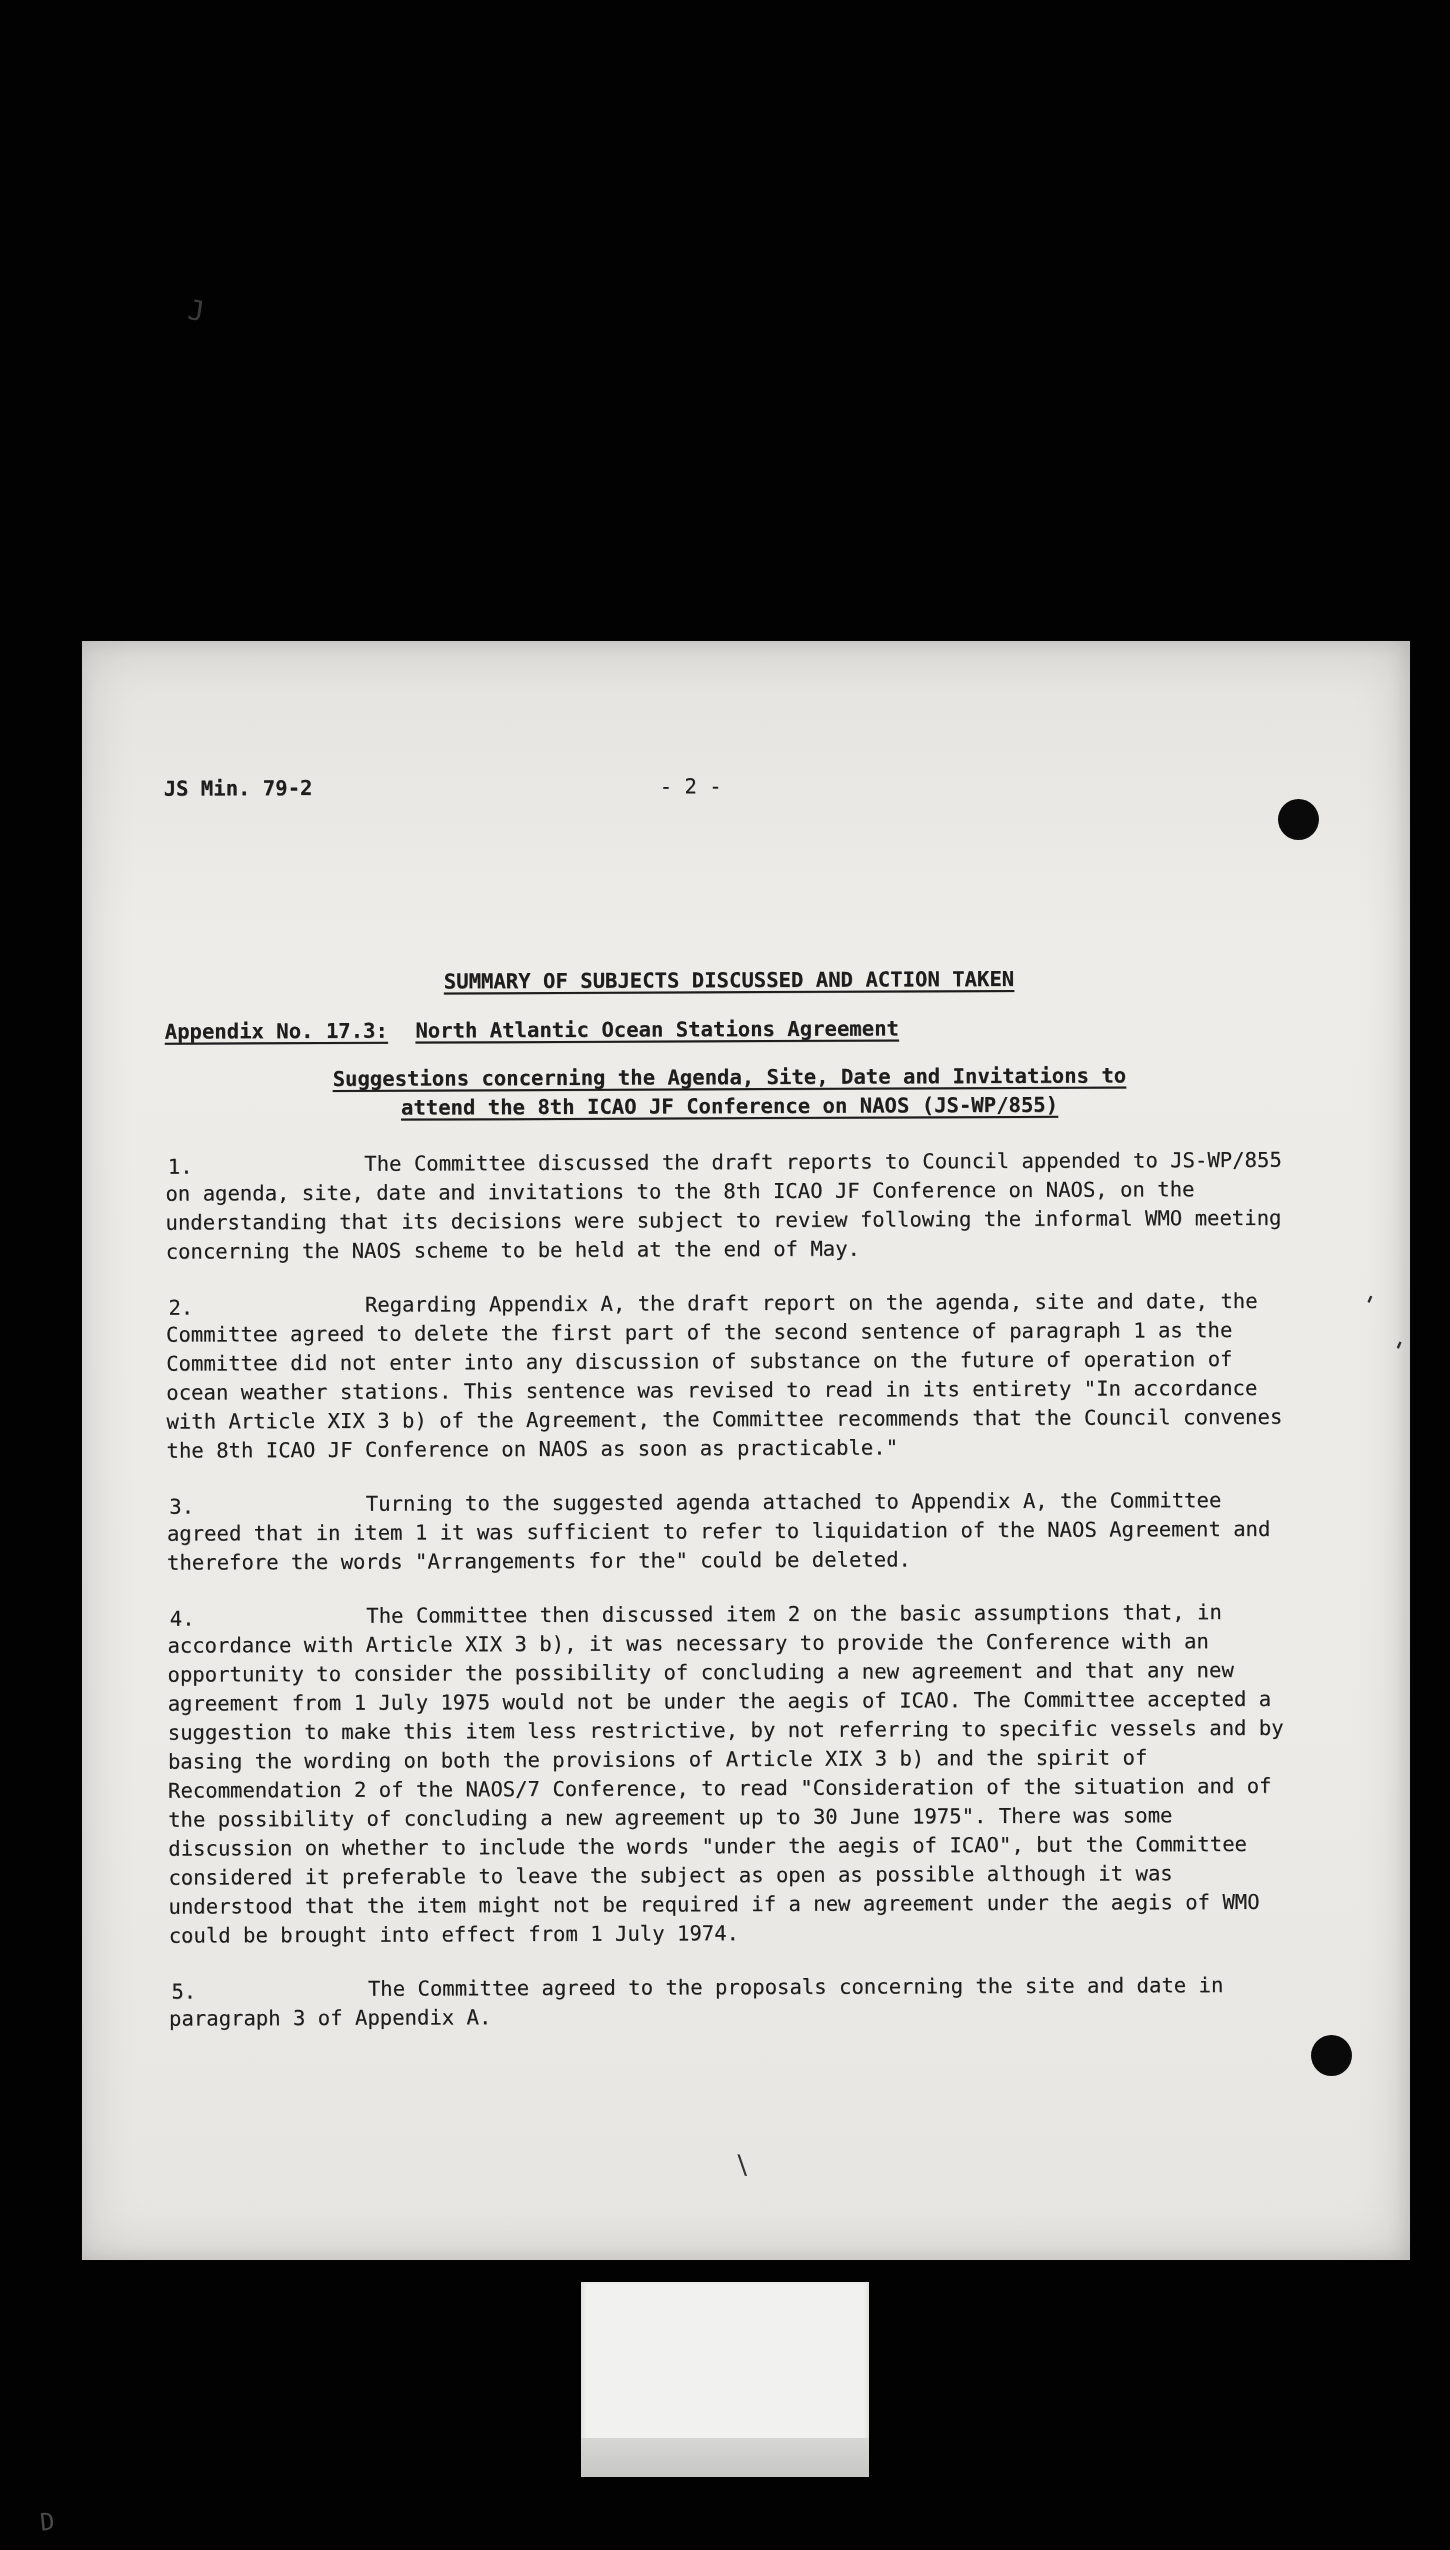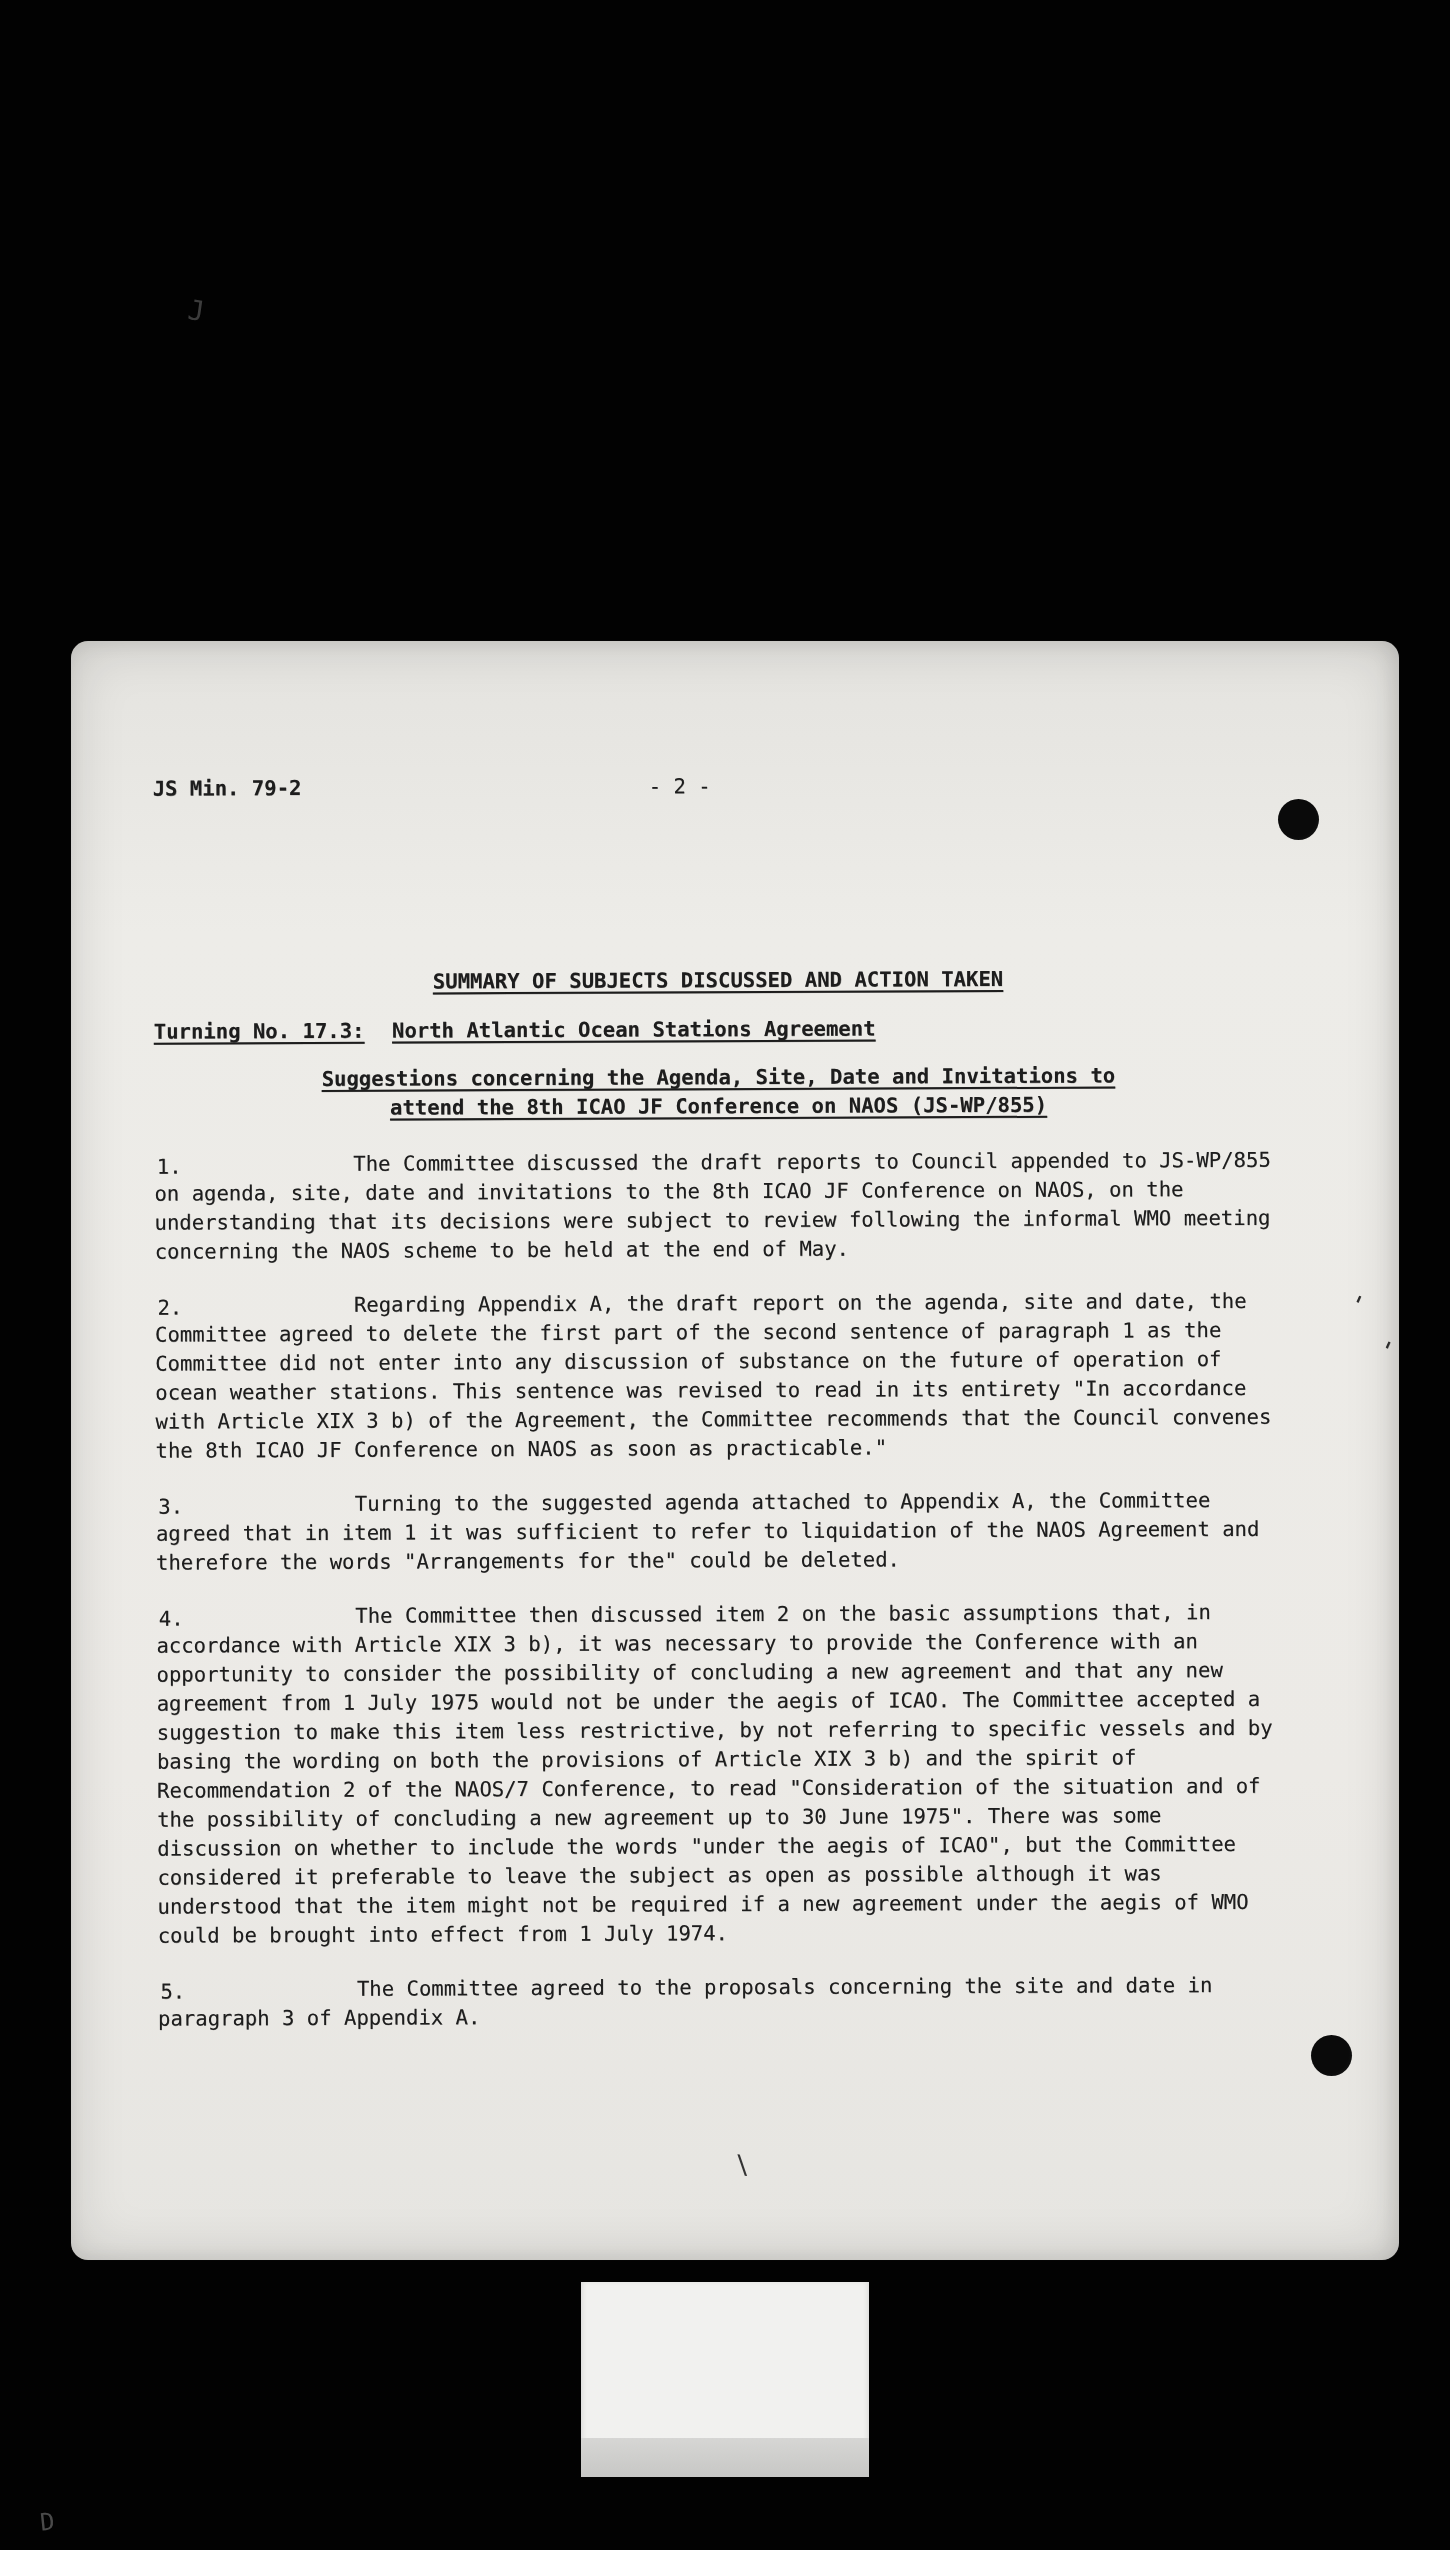--- a/index.html
+++ b/index.html
@@ -5,25 +5,24 @@
   html,body{margin:0;padding:0;background:#000;}
   .scan{
     position:relative;
     width:1450px;height:2550px;
     background:#020202;
     overflow:hidden;
     font-family:"DejaVu Sans Mono","Liberation Mono",monospace;
   }
   .paper{
     position:absolute;
-    left:71px;top:641px;
+    left:82px;top:641px;
     width:1328px;height:1619px;
     background:linear-gradient(180deg,#e4e3df 0%,#edecE8 18%,#eceae6 70%,#e6e5e1 100%);
     box-shadow:inset 0 0 56px rgba(0,0,0,0.14), inset -5px 0 19px rgba(0,0,0,0.10), 0 0 2.5px rgba(255,255,255,0.06);
-    border-radius:17px;
   }
   .content{
     position:absolute;inset:0;
     color:#1d1d1d;
     font-size:20.6px;line-height:29px;
     transform:rotate(-0.25deg);
     transform-origin:top left;
     text-shadow:0.3px 0.3px 0.3px rgba(25,25,25,0.45);
   }
   .header-row{position:absolute;left:81px;top:134px;width:1129px;}
@@ -76,21 +75,21 @@
       <div class="header-row">
         <span class="doc-ref">JS Min. 79-2</span>
         <span class="page-num">- 2 -</span>
       </div>
 
       <div class="main">
 
         <div class="title"><span class="u">SUMMARY OF SUBJECTS DISCUSSED AND ACTION TAKEN</span></div>
 
         <div class="subject-line">
-          <span class="u bold">Turning No. 17.3:</span><span class="u bold subject-name">North Atlantic Ocean Stations Agreement</span>
+          <span class="u bold">Appendix No. 17.3:</span><span class="u bold subject-name">North Atlantic Ocean Stations Agreement</span>
         </div>
 
         <div class="subtitle">
           <div><span class="u">Suggestions concerning the Agenda, Site, Date and Invitations to</span></div>
           <div><span class="u">attend the 8th ICAO JF Conference on NAOS (JS-WP/855)</span></div>
         </div>
 
         <div class="para first">
           <span class="num">1.</span>
           <span class="ptext">The Committee discussed the draft reports to Council appended to JS-WP/855 on agenda, site, date and invitations to the 8th ICAO JF Conference on NAOS, on the understanding that its decisions were subject to review following the informal WMO meeting concerning the NAOS scheme to be held at the end of May.</span>

